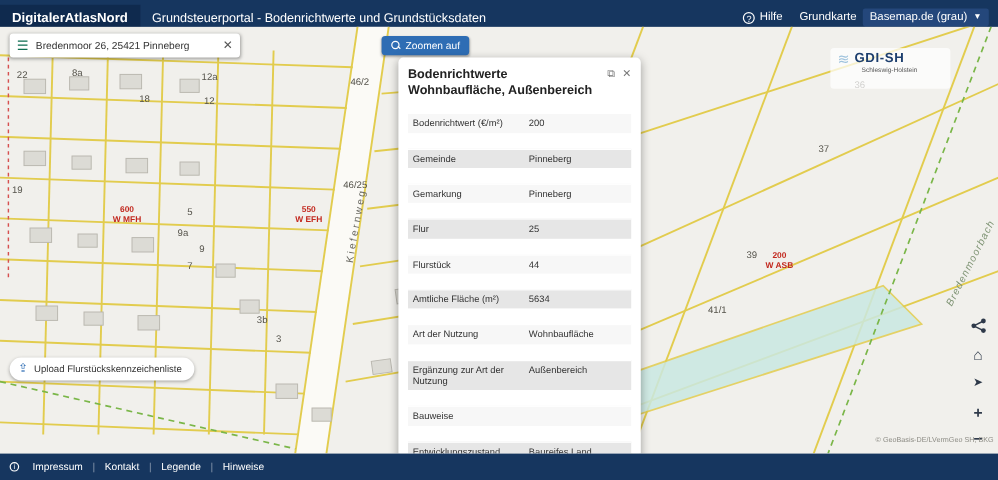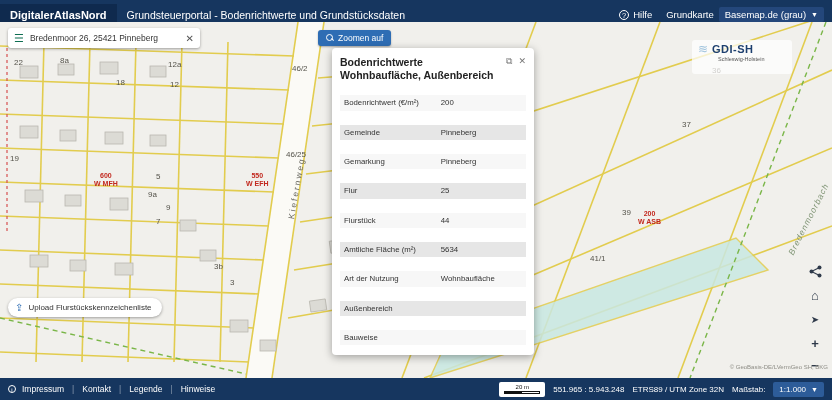--- a/index.html
+++ b/index.html
@@ -78,21 +78,21 @@
   .ctrl { position:absolute; right:8px; width:18px; height:18px; display:flex; align-items:center; justify-content:center;
           color:#2f3a4a; font-size:13px; cursor:pointer; }
   .ctrl svg { display:block; }
 
   .attrib { position:absolute; right:4px; top:342px; font-size:6px; color:#8d8c85; }
 
   
   .ftr { position:absolute; left:0; top:378px; width:832px; height:22px; background:#16365f; color:#fff;
          display:flex; align-items:center; font-size:8.5px; padding:0 8px; }
   .flinks { display:flex; align-items:center; gap:8px; }
-  .flink { display:flex; align-items:center; gap:6px; cursor:pointer; }
+  .flink { display:flex; align-items:center; gap:11px; cursor:pointer; }
   .fsep { color:rgba(255,255,255,.45); }
   .icirc { display:inline-block; width:8px; height:8px; border:1px solid #fff; border-radius:50%;
            font-size:6px; line-height:8px; text-align:center; }
   .ftr-spacer { flex:1; }
   .ftr-right { display:flex; align-items:center; gap:8px; }
   .scalebox { background:#fff; color:#111; border-radius:2px; width:46px; height:15px; display:flex;
               flex-direction:column; align-items:center; justify-content:center; }
   .scalebox .txt { font-size:6px; line-height:6px; }
   .scalebar { width:36px; height:3px; border:1px solid #111; display:flex; margin-top:1px; }
   .scalebar .b1 { flex:1; background:#111; }
@@ -284,25 +284,30 @@
           </div>
           <div class="prow">
             <div class="pcell-l">Amtliche Fläche (m²)</div>
             <div class="pcell-v">5634</div>
           </div>
           <div class="prow">
             <div class="pcell-l">Art der Nutzung</div>
             <div class="pcell-v">Wohnbaufläche</div>
           </div>
           <div class="prow">
+            <div class="pcell-l">Ergänzung zur Art der Nutzung</div>
             <div class="pcell-v">Außenbereich</div>
           </div>
           <div class="prow">
             <div class="pcell-l">Bauweise</div>
             <div class="pcell-v"></div>
+          </div>
+          <div class="prow">
+            <div class="pcell-l">Entwicklungszustand</div>
+            <div class="pcell-v">Baureifes Land</div>
           </div>
         </div>
     </div>
 
     <div class="gdilogo">
       <div class="gdirow">
         <span class="wave">≋</span>
         <span class="gditext">GDI-SH</span>
       </div>
       <div class="gdisub">Schleswig-Holstein</div>
@@ -351,31 +356,15 @@
         <span class="fsep">|</span>
         <span class="flink">
           <span>Legende</span>
         </span>
         <span class="fsep">|</span>
         <span class="flink">
           <span>Hinweise</span>
         </span>
       </div>
     <div class="ftr-spacer"></div>
-    <div class="ftr-right">
-      <div class="scalebox">
-        <span class="txt">20 m</span>
-        <span class="scalebar">
-            <span class="b1"></span>
-            <span class="b2"></span>
-          </span>
-      </div>
-      <span class="coords">551.965 : 5.943.248</span>
-      <span class="crs">ETRS89 / UTM Zone 32N</span>
-      <span class="mslabel">Maßstab:</span>
-      <span class="msval">
-        <span>1:1.000</span>
-        <span class="caret">▼</span>
-      </span>
-    </div>
   </div>
 
 </div>
 
 </body></html>

